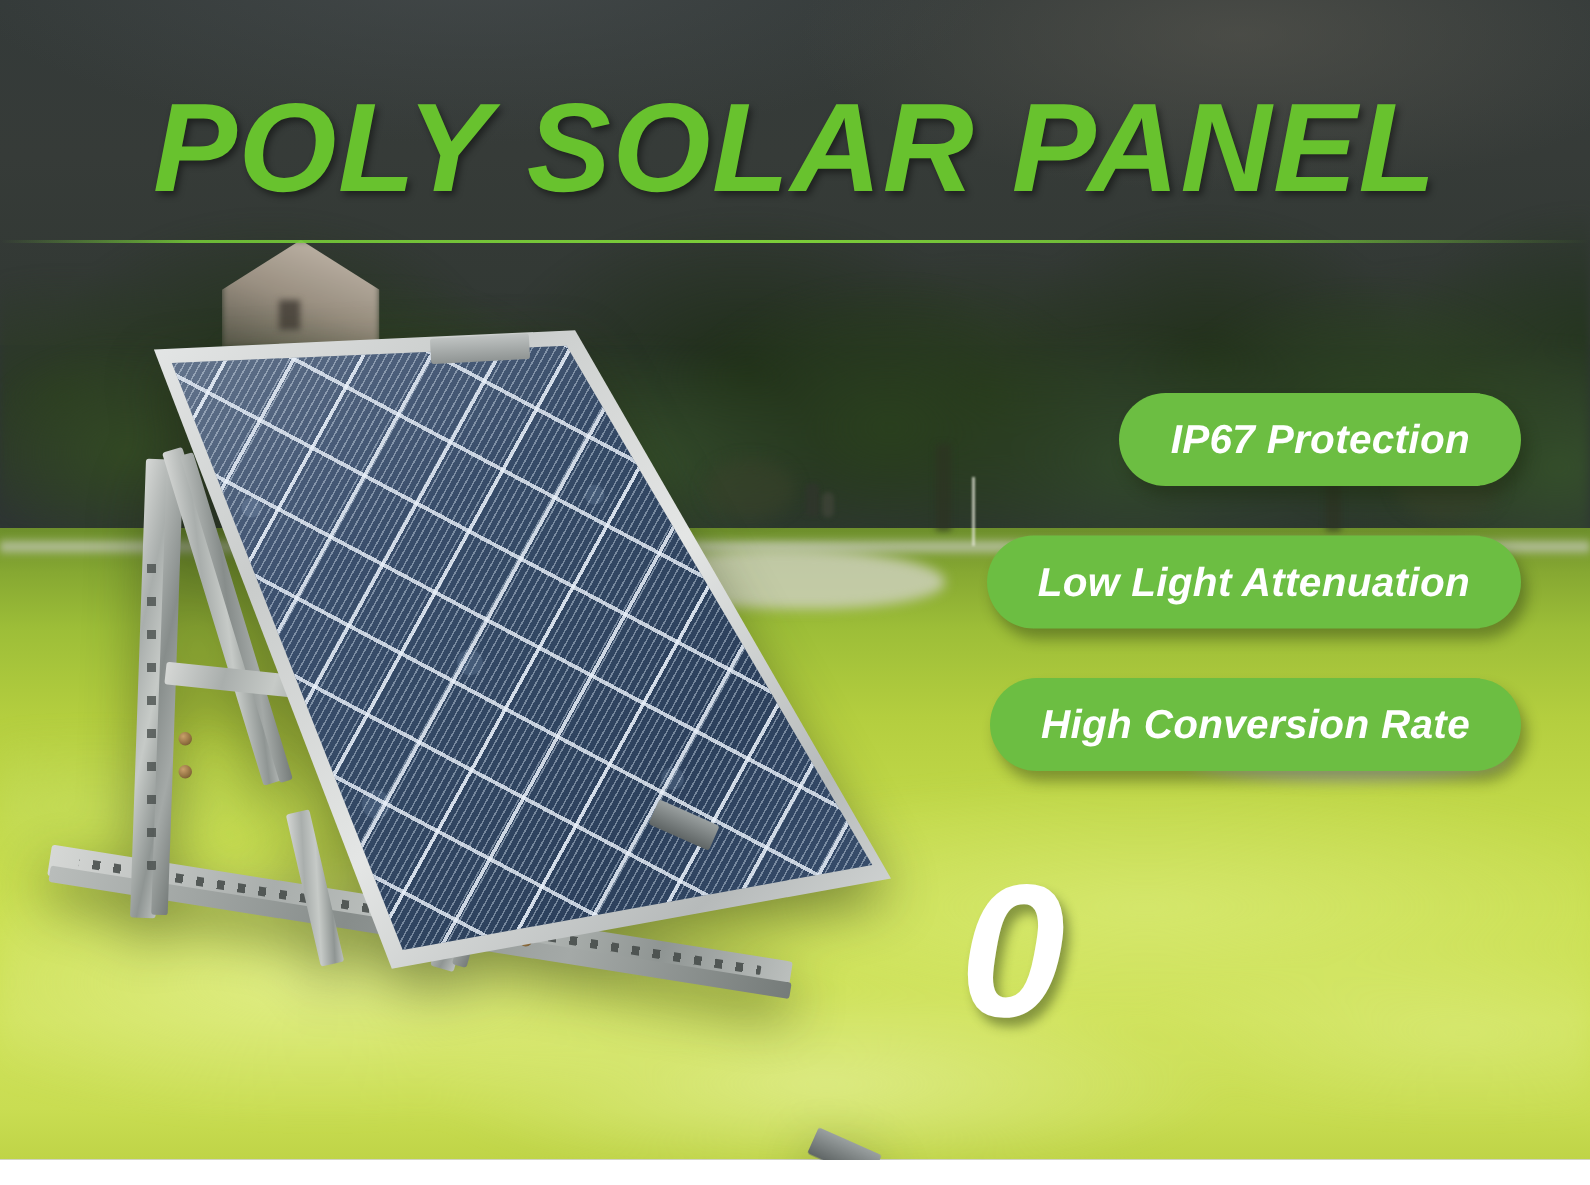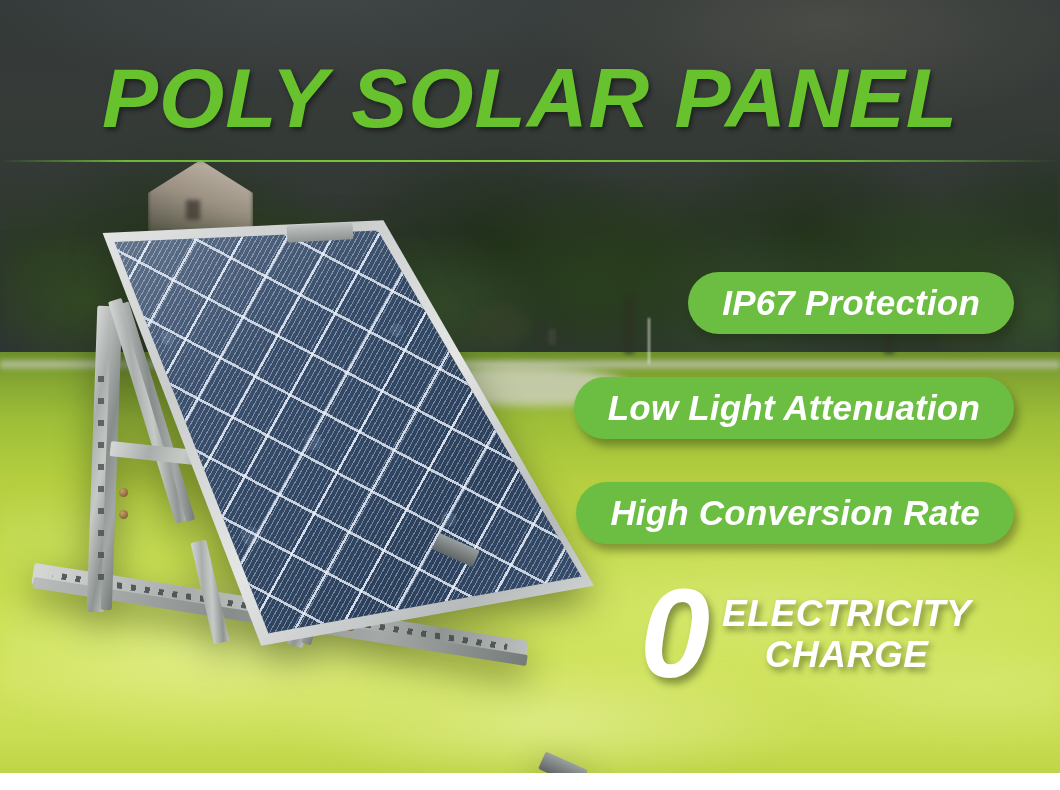--- a/index.html
+++ b/index.html
@@ -285,25 +285,24 @@
   .pills{
     position:absolute; right:46px; top:262px;
     display:flex; flex-direction:column; align-items:flex-end; gap:33px;
   }
   .pill{
     display:flex; align-items:center; justify-content:center;
     height:62px; padding:0 34px;
     border-radius:34px;
     background:#6cbe42;
     color:#ffffff;
-    font-size:35px; font-weight:bold; font-style:italic;
+    font-size:27px; font-weight:bold; font-style:italic;
     letter-spacing:.2px;
     white-space:nowrap;
     box-shadow:4px 7px 9px rgba(25,40,12,.38);
-    margin-top:10px;
   }
 
   
   .zero-block{
     position:absolute; left:640px; top:580px;
     display:flex; align-items:center; gap:12px;
   }
   .zero-num{
     font-size:126px; font-weight:bold; font-style:italic;
     color:#ffffff; line-height:.86;
@@ -409,22 +408,18 @@
       <div class="pill">
         <span>Low Light Attenuation</span>
       </div>
       <div class="pill">
         <span>High Conversion Rate</span>
       </div>
     </div>
 
     <div class="zero-block">
       <div class="zero-num">0</div>
-      <div class="zero-text">
-        <span class="l1">ELECTRICITY</span>
-        <span class="l2">CHARGE</span>
-      </div>
     </div>
 
   </div>
 
   <div class="bottom-band"></div>
 </div>
 
 </body></html>

